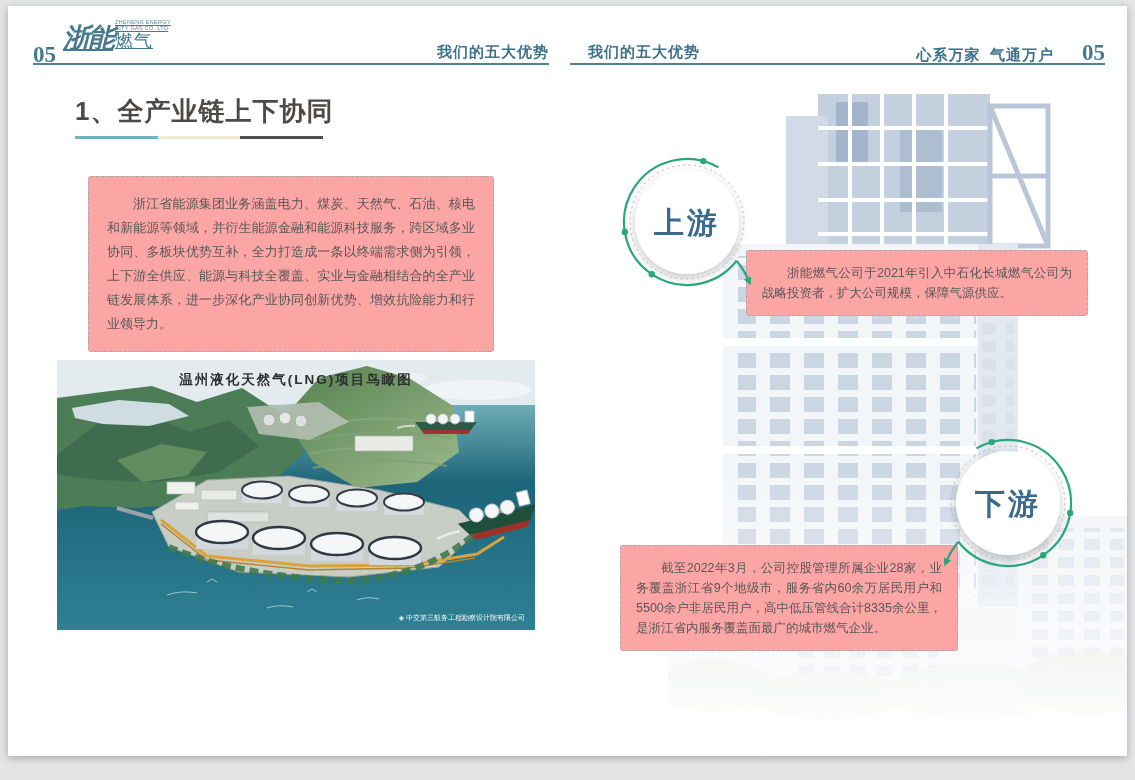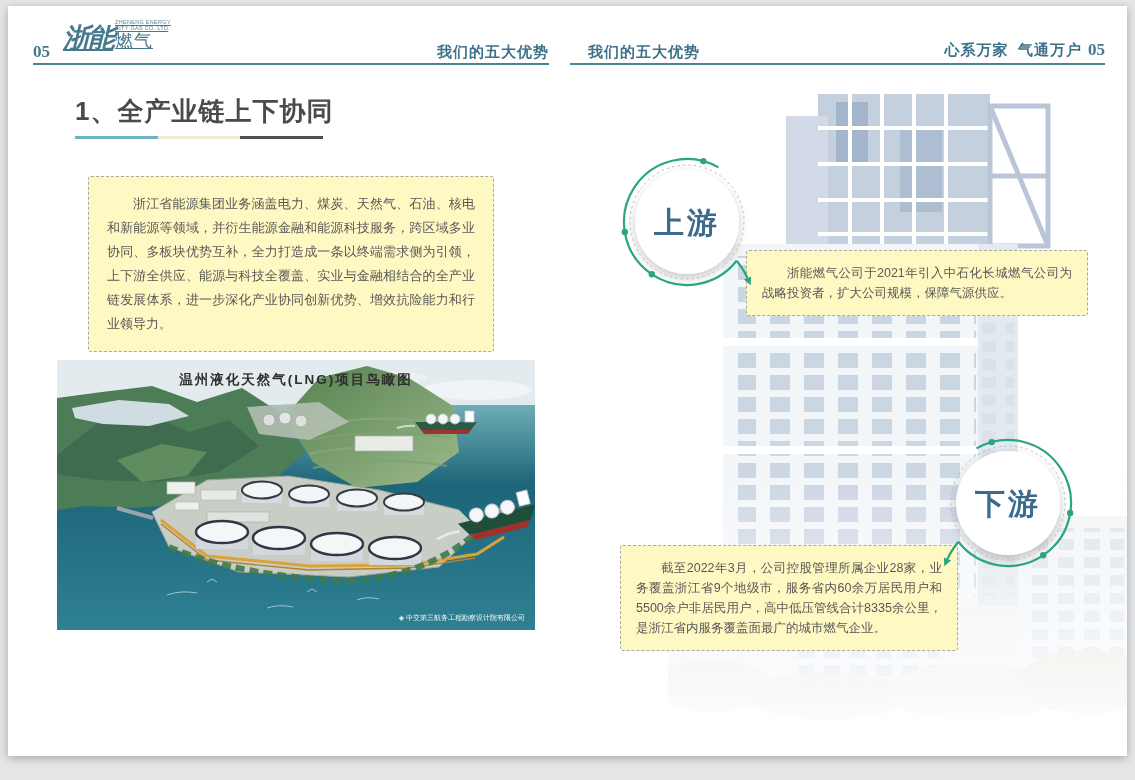--- a/index.html
+++ b/index.html
@@ -4,47 +4,47 @@
 <style>
   * { margin:0; padding:0; box-sizing:border-box; }
   html,body { width:1135px; height:780px; }
   body { font-family:"Liberation Sans","DejaVu Sans",sans-serif; background:#e7e8e9; }
   .screen { position:relative; width:1135px; height:780px; background:#e4e5e7; overflow:hidden; }
   .page { position:absolute; left:8px; top:6px; width:1119px; height:750px; background:#ffffff;
           box-shadow:0 2px 8px rgba(0,0,0,.28); overflow:hidden; }
 
   
   .pagenum { position:absolute; font-family:"Liberation Serif","DejaVu Serif",serif;
-             font-weight:bold; font-size:17px; color:#47798e; }
+             font-weight:bold; font-size:23px; color:#47798e; }
   #pagenum-left { left:25px; top:36px; }
   .logo { position:absolute; left:55px; top:13px; display:flex; align-items:flex-end; color:#47798e;text-decoration:underline; }
   .logo-callig { font-family:"Liberation Serif",serif; font-weight:bold; font-style:italic;
                  font-size:27px; line-height:0.95; letter-spacing:-2px; }
   .logo-right { display:flex; flex-direction:column; margin-left:2px; }
   .logo-caption { font-size:5.5px; line-height:1.15; letter-spacing:.3px; color:#5b8799; white-space:pre; }
   .logo-suffix { font-family:"Liberation Serif",serif; font-size:18px; line-height:1.1; letter-spacing:1px; }
   .hrule { position:absolute; height:2px; background:#4b8296; }
   #rule-left { left:25px; top:57px; width:516px; }
   #rule-right { left:562px; top:57px; width:535px; }
   .hdr-title { position:absolute; font-family:"Liberation Serif","DejaVu Serif",serif;
                font-weight:bold; font-size:15px; color:#3e7289; letter-spacing:1px; top:37px; }
   #hdr-title-left { left:336px; width:205px; text-align:right; }
   #hdr-title-right { left:580px; }
-  #hdr-slogan-wrap { position:absolute; right:22px; top:34px; display:flex; align-items:baseline; gap:6px; }
+  #hdr-slogan-wrap { position:absolute; right:22px; top:34px; display:flex; align-items:baseline; gap:28px; }
   #hdr-slogan { font-family:"Liberation Serif",serif; font-weight:bold; font-size:15px;
                 color:#3e7289; letter-spacing:1px; white-space:pre; }
 
   
   .section-title-wrap { position:absolute; left:67px; top:88px;text-align:center; }
   .section-title { font-size:26px; font-weight:bold; color:#4c4948; letter-spacing:1px; }
   .underline { display:flex; margin-top:7px; width:248px; }
   .underline span { height:3px; flex:1; }
   .u1 { background:#6db3c0; } .u2 { background:#f1ead5; } .u3 { background:#4f4f4f; }
 
-  .dashed-box { position:absolute; border:1px dashed #a8a8a8; border-radius:3px; background:#fef9c3;
+  .dashed-box { position:absolute; border:1px dashed #a8a8a8; border-radius:3px; background:#fca5a5;
                 color:#595757; text-align:justify; }
   .dashed-box p { text-indent:2em; }
   #intro-box { left:80px; top:170px; width:406px; min-height:128px; padding:15px 18px;
                font-size:13px; line-height:24px; }
 
   #lng-figure { position:absolute; left:49px; top:354px; width:478px; height:270px; }
   #lng-figure svg { display:block; width:100%; height:100%; }
 
   
   #building { position:absolute; left:660px; top:80px; width:462px; height:668px; z-index:1; }

